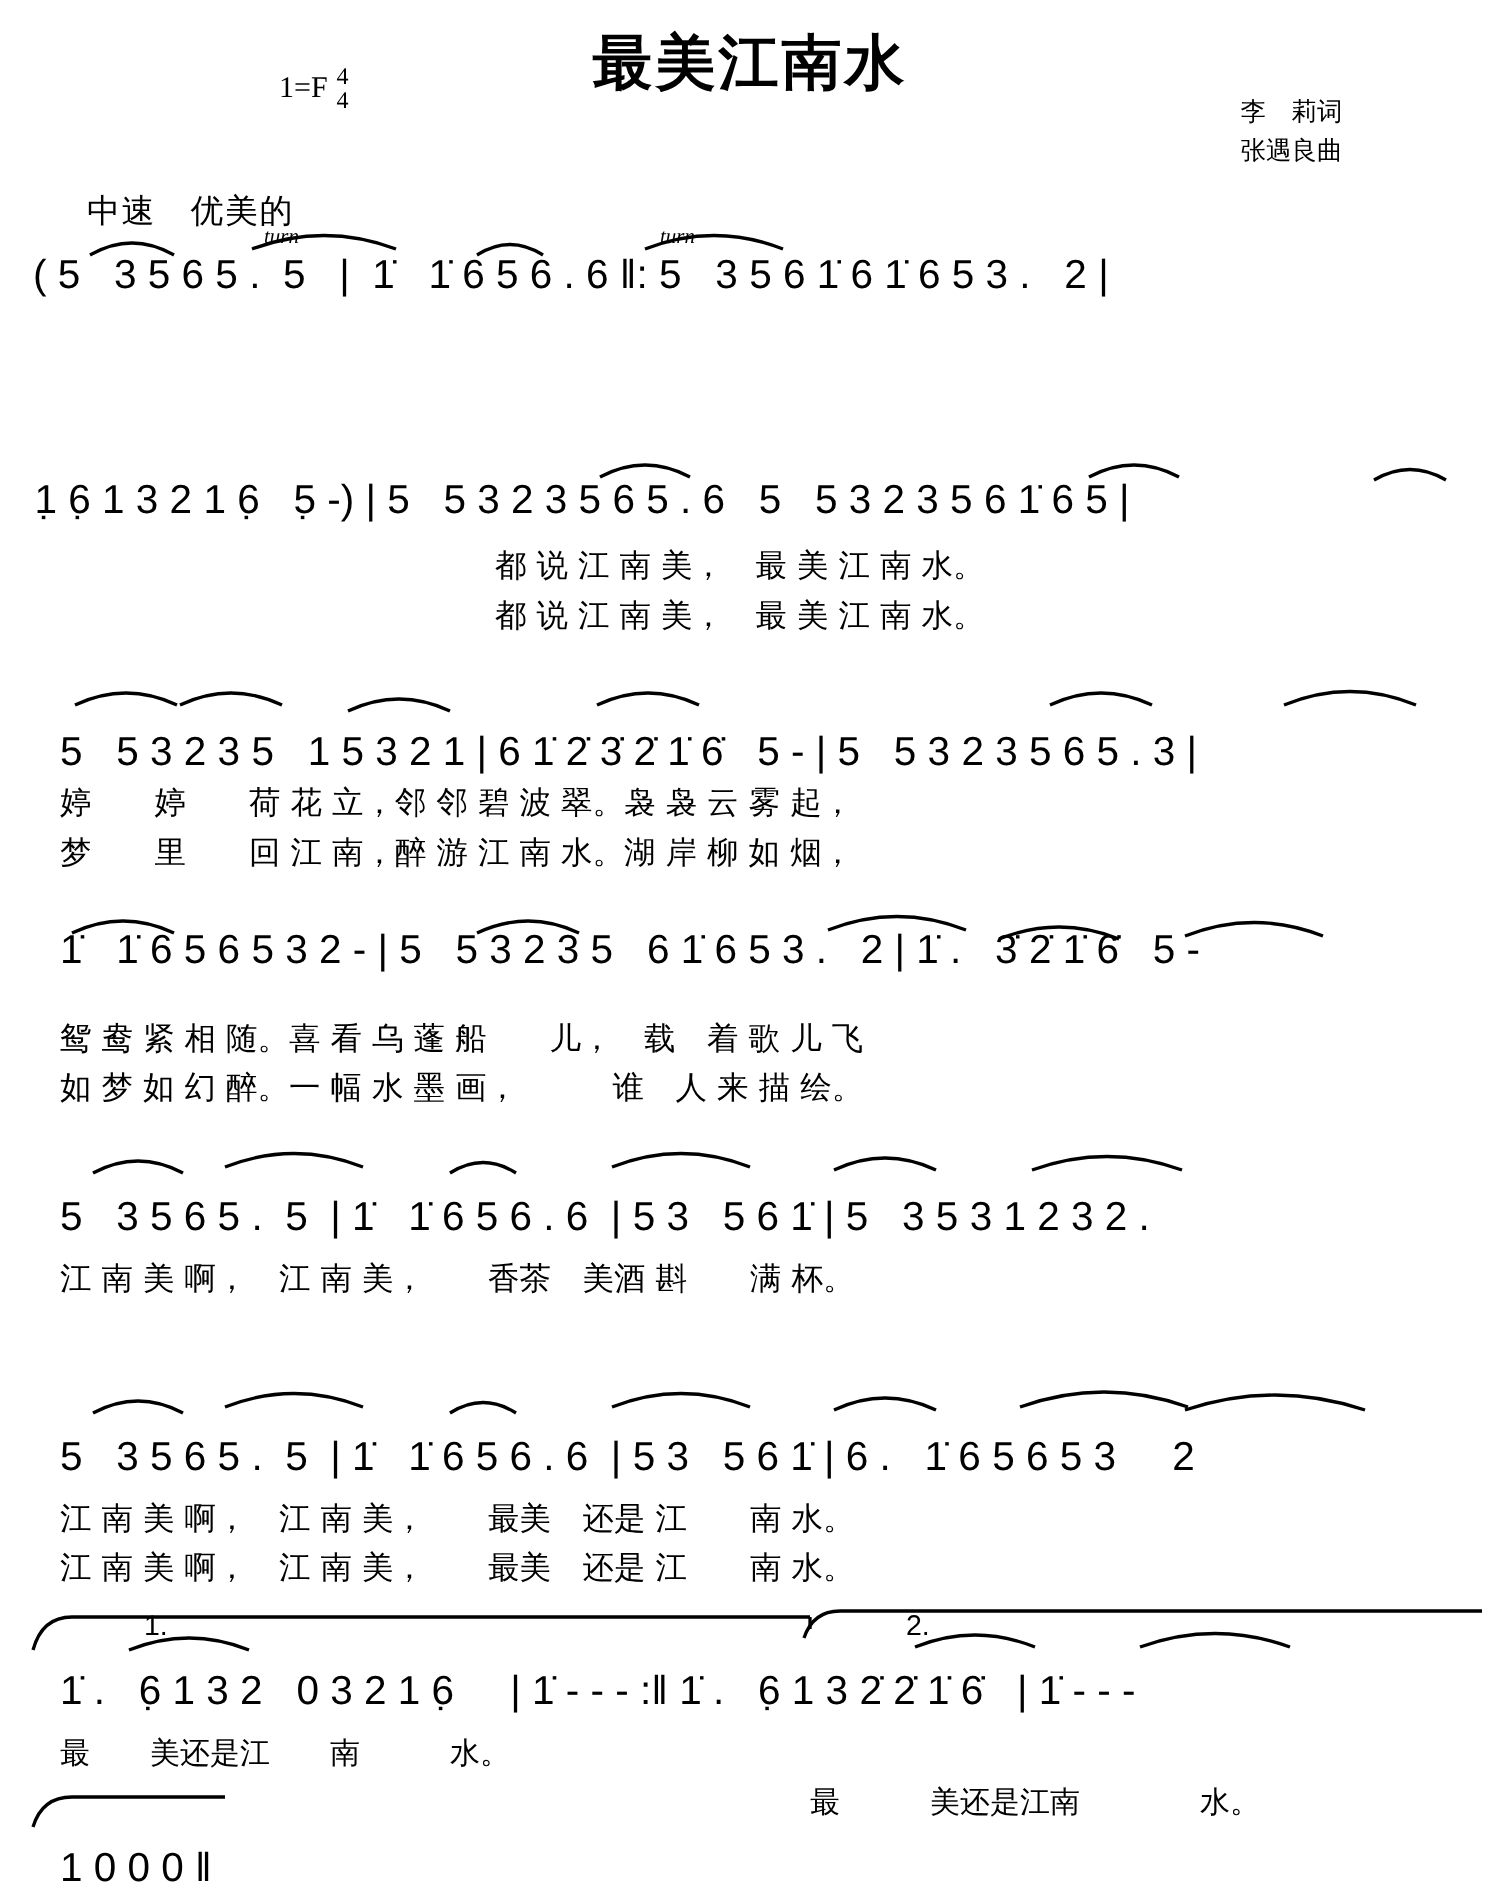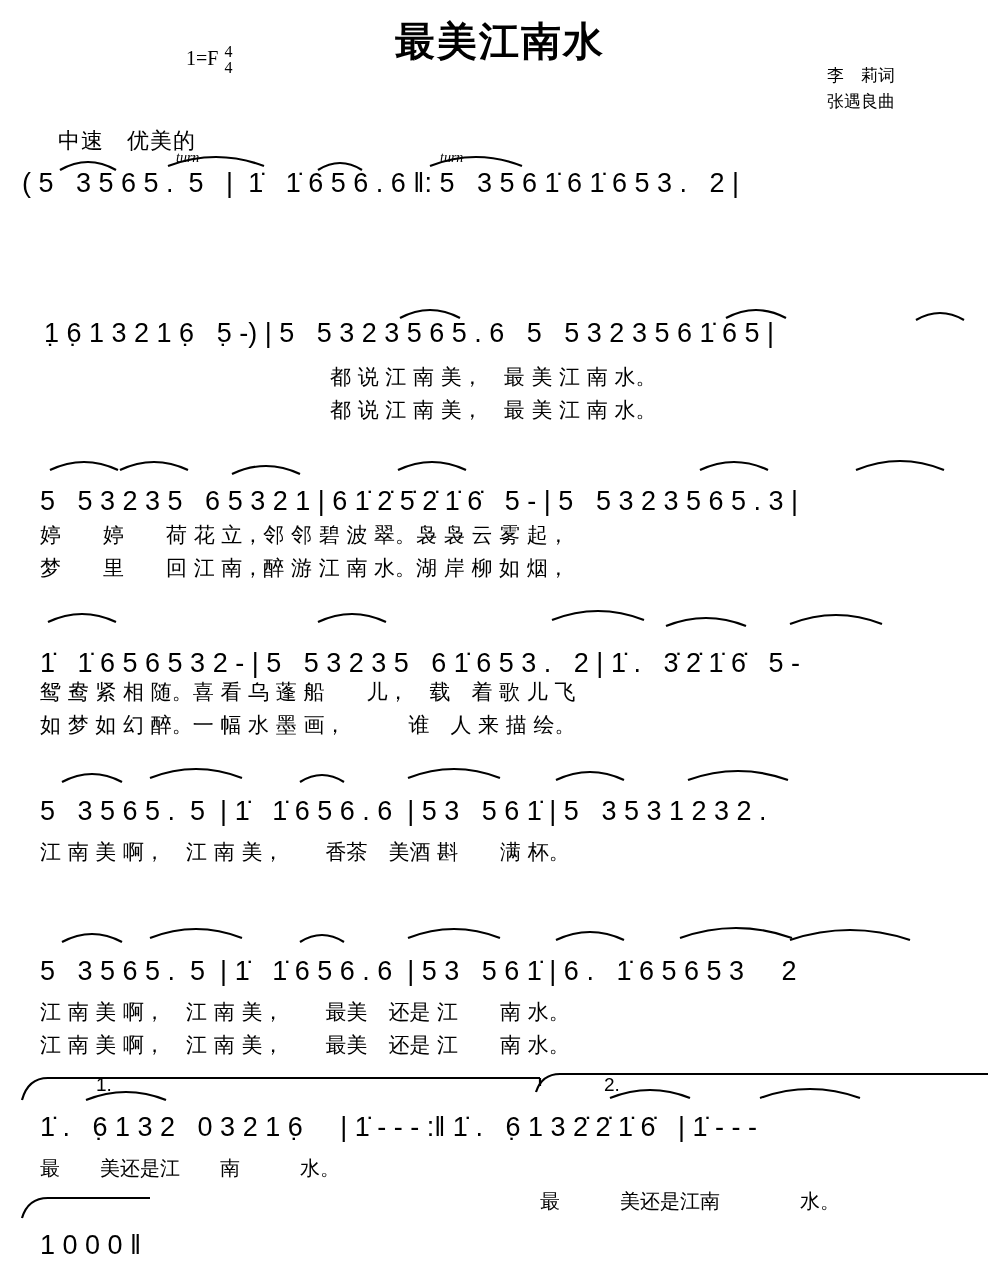--- a/index.html
+++ b/index.html
@@ -68,29 +68,29 @@
 
   <div class="credits">
     <div>李　莉词</div>
     <div>张遇良曲</div>
   </div>
 
   <div class="tempo">中速　优美的</div>
 
   <div class="notes" style="top:168px;left:22px;">( 5   3 5 6 5 .  5   |  1̇   1̇ 6 5 6 . 6 ‖: 5   3 5 6 1̇ 6 1̇ 6 5 3 .   2 |</div>
 
-  <div class="notes" style="top:318px;left:44px;">1̣ 6̣ 1 3 2 1 6̣   5̣ -) | 5   5 3 2 3 5 6 5 . 6   5   5 3 2 3 5 6 1̇ 6 5 |</div>
+  <div class="notes" style="top:318px;left:23px;">1̣ 6̣ 1 3 2 1 6̣   5̣ -) | 5   5 3 2 3 5 6 5 . 6   5   5 3 2 3 5 6 1̇ 6 5 |</div>
   <div class="lyrics" style="top:363px;left:330px;">都 说 江 南 美，　最 美 江 南 水。</div>
   <div class="lyrics" style="top:396px;left:330px;">都 说 江 南 美，　最 美 江 南 水。</div>
 
-  <div class="notes" style="top:486px;left:40px;">5   5 3 2 3 5   6 5 3 2 1 | 6 1̇ 2̇ 5̇ 2̇ 1̇ 6̇   5 - | 5   5 3 2 3 5 6 5 . 3 |</div>
+  <div class="notes" style="top:486px;left:40px;">5   5 3 2 3 5   1 5 3 2 1 | 6 1̇ 2̇ 3̇ 2̇ 1̇ 6̇   5 - | 5   5 3 2 3 5 6 5 . 3 |</div>
   <div class="lyrics" style="top:521px;left:40px;">婷　　婷　　荷 花 立，邻 邻 碧 波 翠。袅 袅 云 雾 起，</div>
   <div class="lyrics" style="top:554px;left:40px;">梦　　里　　回 江 南，醉 游 江 南 水。湖 岸 柳 如 烟，</div>
 
-  <div class="notes" style="top:636px;left:40px;margin-top:12px;">1̇   1̇ 6 5 6 5 3 2 - | 5   5 3 2 3 5   6 1̇ 6 5 3 .   2 | 1̇ .   3̇ 2̇ 1̇ 6̇   5 -</div>
+  <div class="notes" style="top:606px;left:40px;margin-top:12px;">1̇   1̇ 6 5 6 5 3 2 - | 5   5 3 2 3 5   6 1̇ 6 5 3 .   2 | 1̇ .   3̇ 2̇ 1̇ 6̇   5 -</div>
   <div class="lyrics" style="top:678px;left:40px;">鸳 鸯 紧 相 随。喜 看 乌 蓬 船　　儿，　载　着 歌 儿 飞</div>
   <div class="lyrics" style="top:711px;left:40px;">如 梦 如 幻 醉。一 幅 水 墨 画，　　　谁　人 来 描 绘。</div>
 
   <div class="notes" style="top:796px;left:40px;">5   3 5 6 5 .  5  | 1̇   1̇ 6 5 6 . 6  | 5 3   5 6 1̇ | 5   3 5 3 1 2 3 2 .</div>
   <div class="lyrics" style="top:838px;left:40px;">江 南 美 啊，　江 南 美，　　香茶　美酒 斟　　满 杯。</div>
 
   <div class="notes" style="top:956px;left:40px;">5   3 5 6 5 .  5  | 1̇   1̇ 6 5 6 . 6  | 5 3   5 6 1̇ | 6 .   1̇ 6 5 6 5 3     2</div>
   <div class="lyrics" style="top:998px;left:40px;">江 南 美 啊，　江 南 美，　　最美　还是 江　　南 水。</div>
   <div class="lyrics" style="top:1031px;left:40px;">江 南 美 啊，　江 南 美，　　最美　还是 江　　南 水。</div>
 

